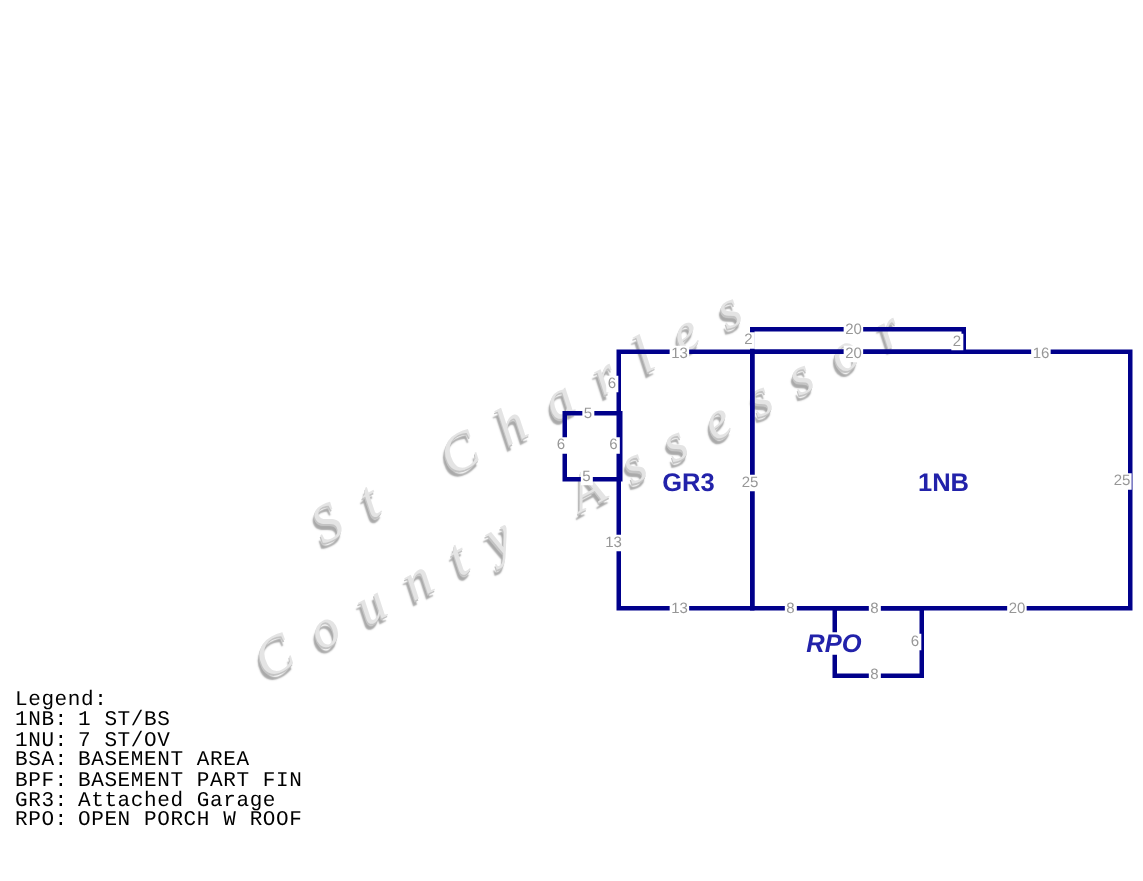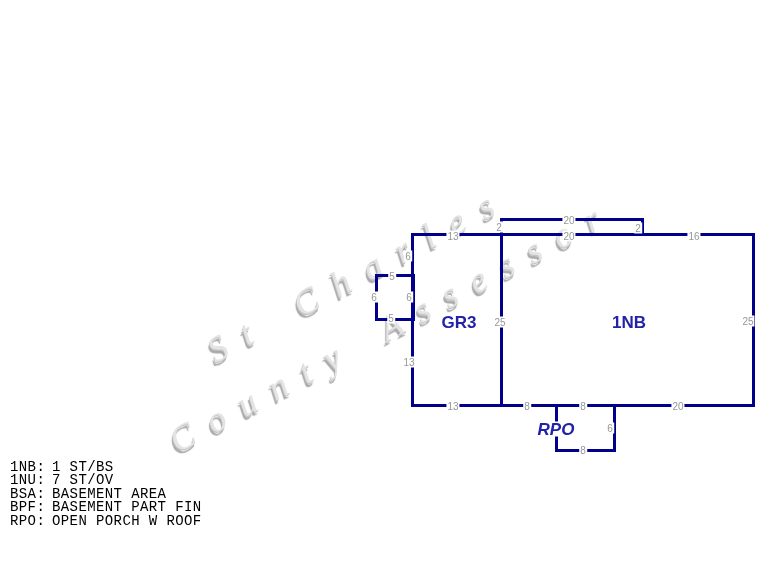--- a/index.html
+++ b/index.html
@@ -121,22 +121,24 @@
       <div class="dim" style="left: 678px; top: 406px;">20</div>
       <div class="dim" style="left: 552px; top: 428px;">6</div>
       <div class="dim" style="left: 610px; top: 428px;">6</div>
       <div class="dim" style="left: 583px; top: 450px;">8</div>
       <div class="arealabel" style="left: 459px; top: 322px;">GR3</div>
       <div class="arealabel" style="left: 629px; top: 322px;">1NB</div>
       <div class="arealabel" style="left: 556px; top: 429px; font-style: italic;">RPO</div>
     </div>
 
   <div id="legend">
+    <div class="row">Legend:</div>
     <div id="legend-rows">
         <div class="row"><span class="abbr">1NB:</span><span>1 ST/BS</span></div>
         <div class="row"><span class="abbr">1NU:</span><span>7 ST/OV</span></div>
         <div class="row"><span class="abbr">BSA:</span><span>BASEMENT AREA</span></div>
         <div class="row"><span class="abbr">BPF:</span><span>BASEMENT PART FIN</span></div>
+        <div class="row"><span class="abbr">GR3:</span><span>Attached Garage</span></div>
         <div class="row"><span class="abbr">RPO:</span><span>OPEN PORCH W ROOF</span></div>
       </div>
   </div>
 
 </div>
 
 </body></html>

